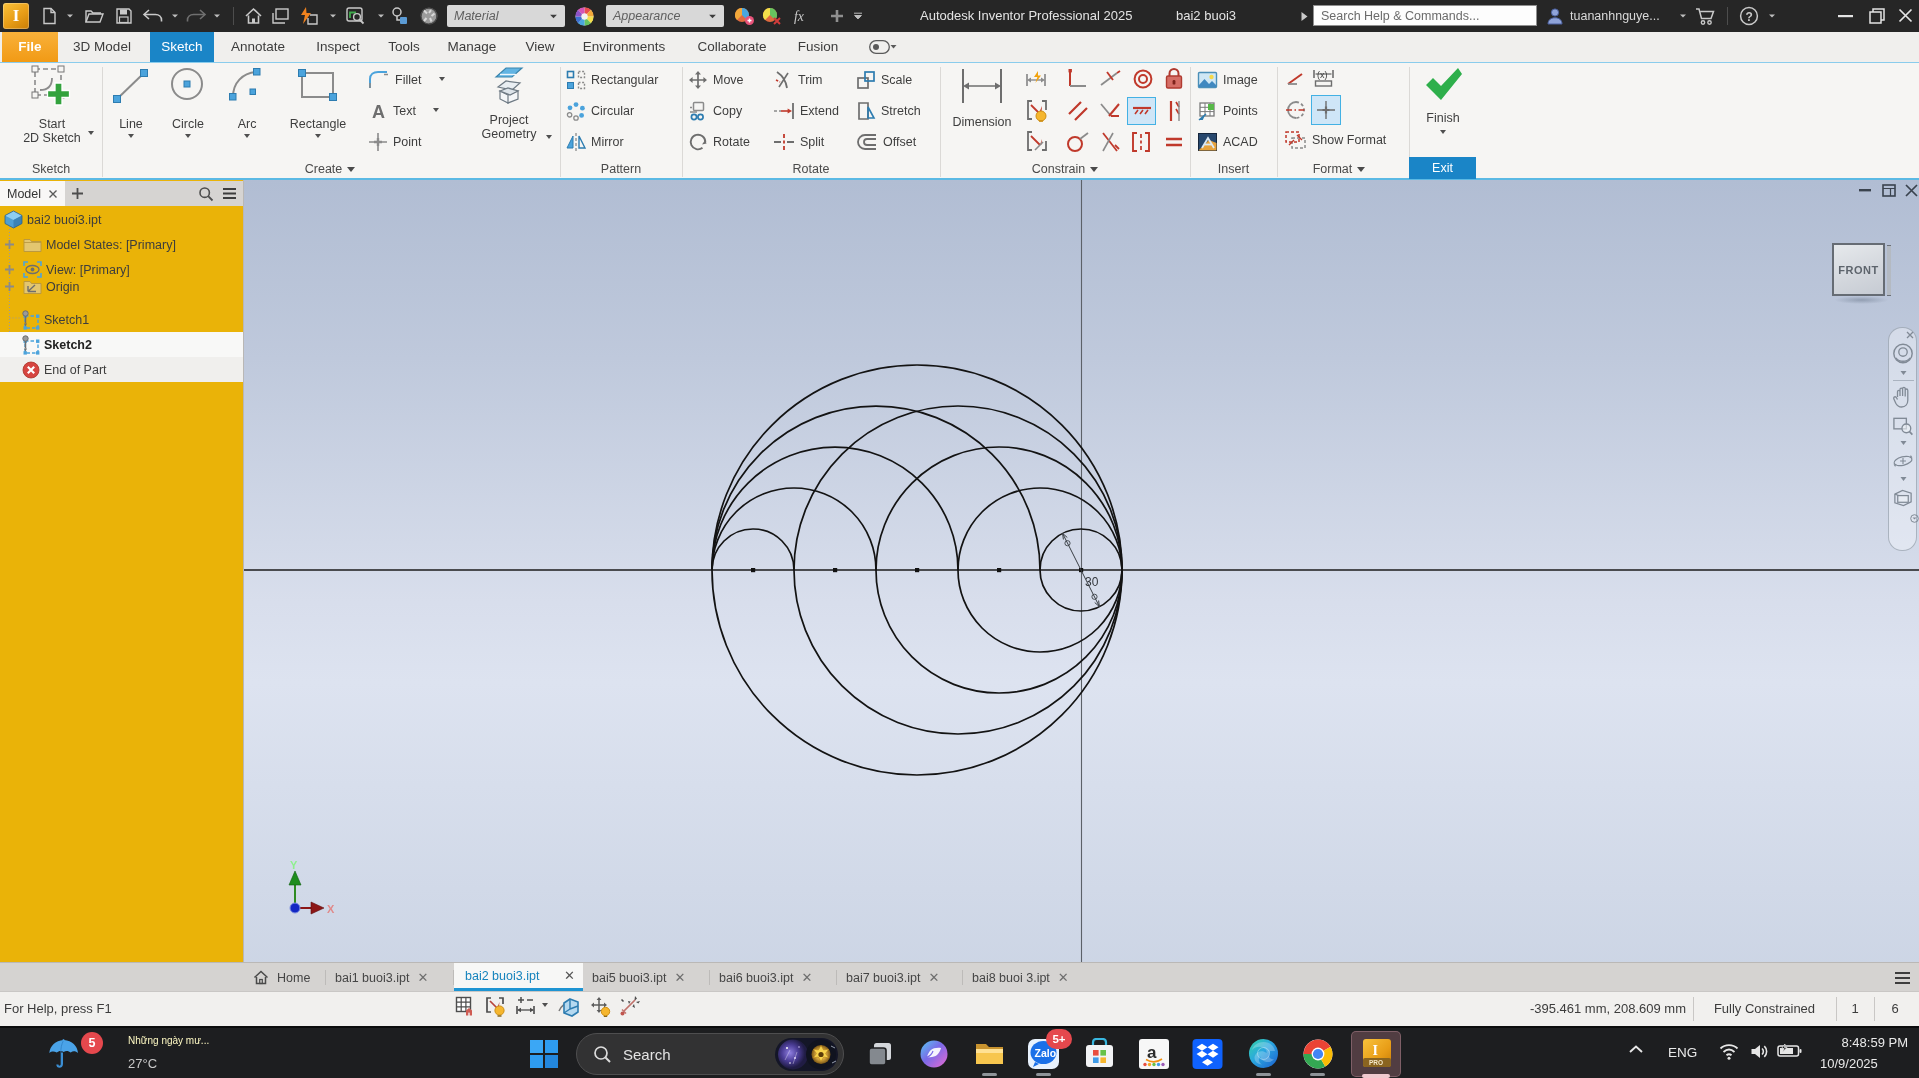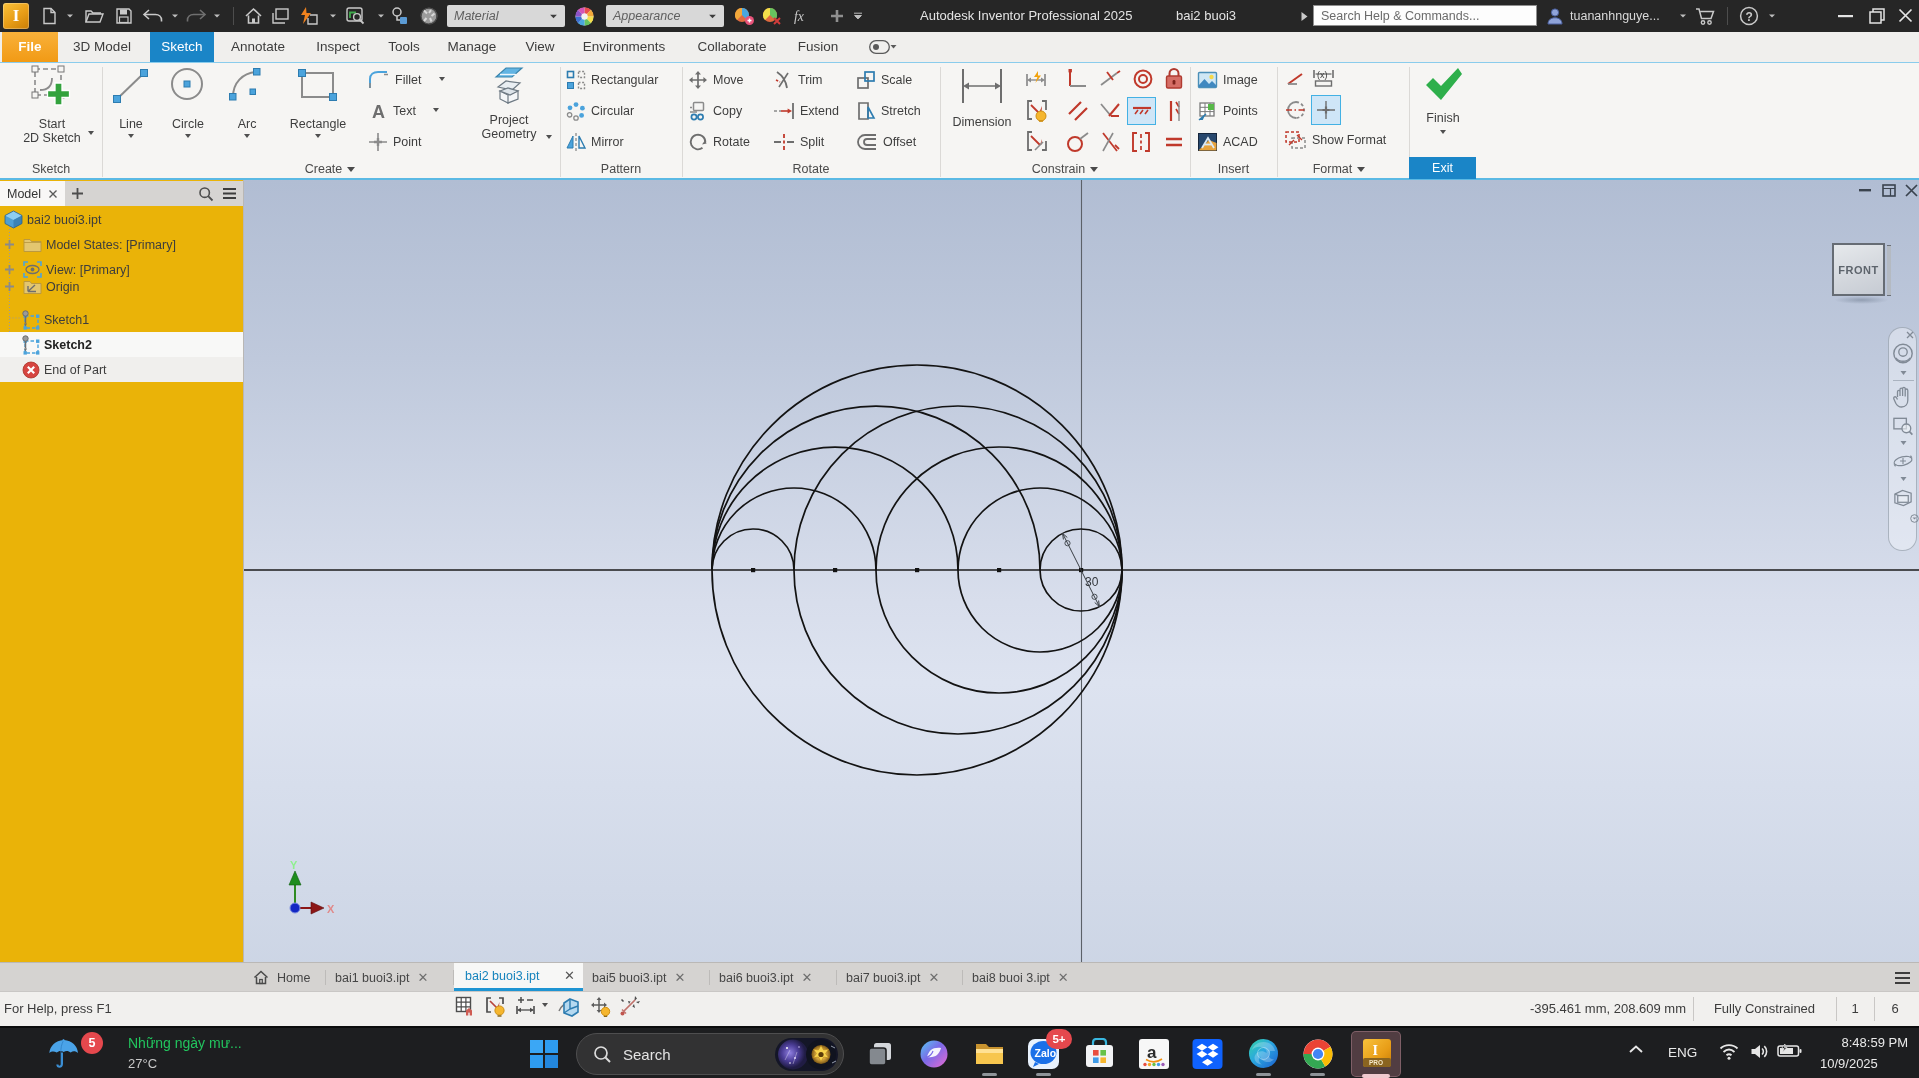--- a/index.html
+++ b/index.html
@@ -56,21 +56,21 @@
 .dtab.active .x{color:#555}
 .dsep{top:7px;width:1px;height:15px;background:#bdbbb9}
 
 #statusbar{left:0;top:991px;width:1919px;height:35px;background:#f1f0ee;border-top:1px solid #c9c7c5}
 #statusbar .txt{font-size:13px;color:#3c3c3c;top:9px}
 .ssep{top:5px;width:1px;height:24px;background:#c9c7c5}
 
 #taskbar{left:0;top:1026px;width:1919px;height:52px;background:#1d1e20;border-top:2px solid #0c0c0d}
 .tkico{display:flex;align-items:center;justify-content:center}
 .runin{height:3px;border-radius:2px;background:#8f9499}
-#tk-weather-t{color:#22c55e;font-size:14px}
+#tk-weather-t{color:#fef9c3;font-size:10px}
 #tk-weather-c{color:#c9c9c9;font-size:13px}
 .traytxt{color:#e9e9e9;font-size:13px}
 </style>
 </head>
 <body>
 
 <div class="a" id="titlebar">
   <div class="a" style="left:3px;top:3px;width:26px;height:26px;border-radius:3px;background:linear-gradient(145deg,#f9c23c 0%,#e89d17 55%,#c87d06 100%);box-shadow:inset 0 0 0 1px rgba(255,255,255,.25)">
     <div class="a" style="left:0;top:0;width:26px;height:26px;font-family:'Liberation Serif',serif;font-weight:bold;color:#fff;font-size:17px;text-align:center;line-height:26px">I</div>
   </div>

